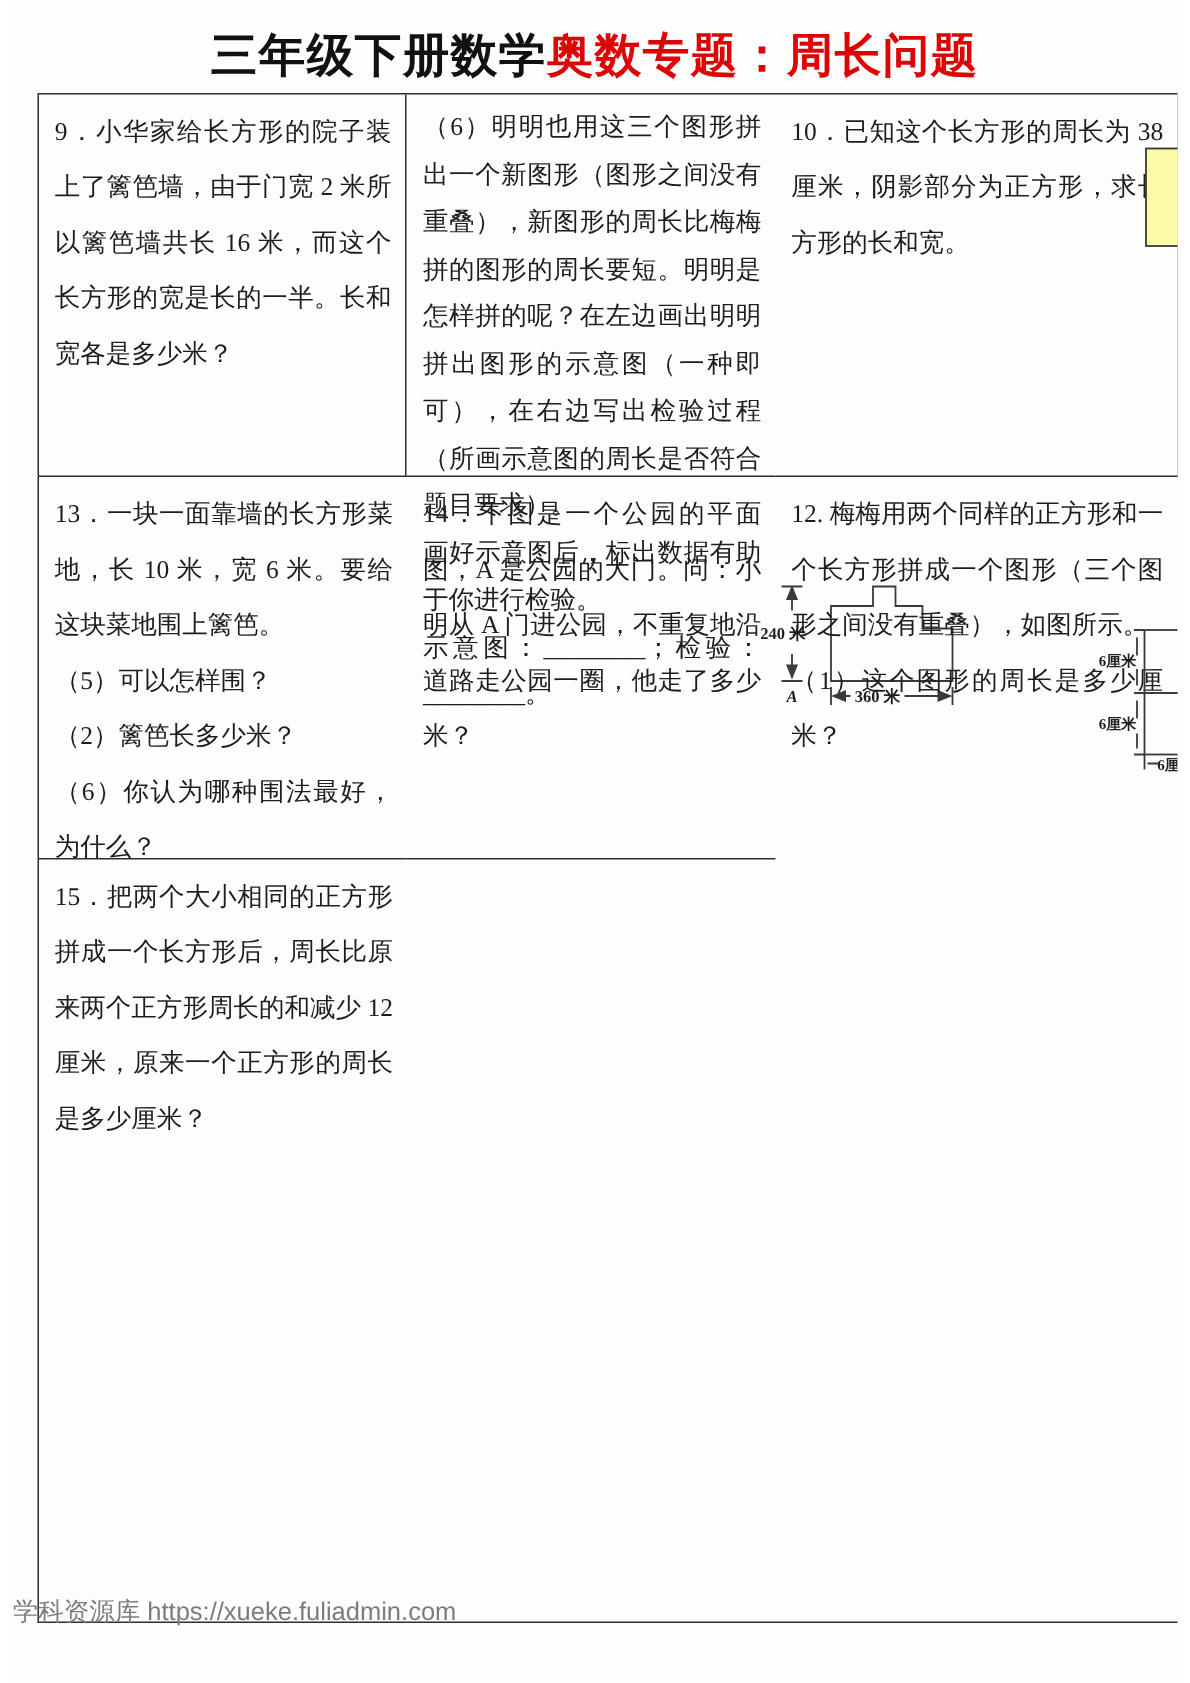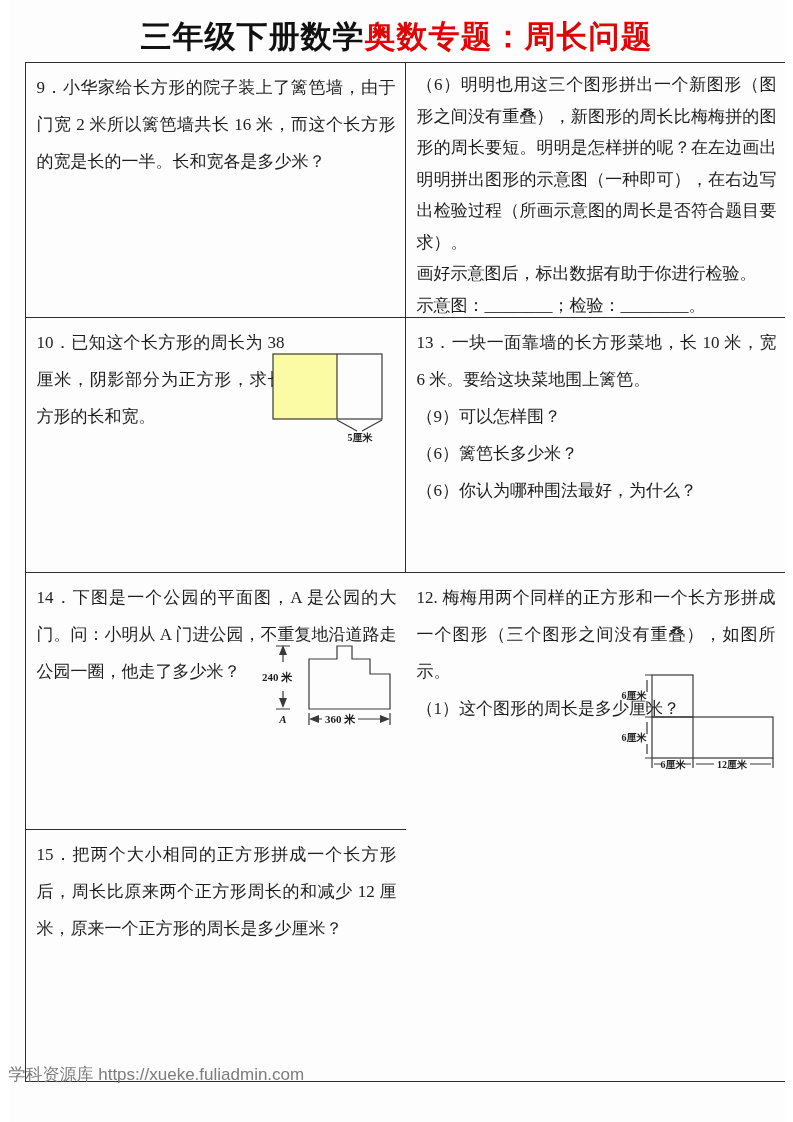--- a/index.html
+++ b/index.html
@@ -9,21 +9,21 @@
     overflow:hidden;
   }
   .title {
     position:absolute; top:16px; left:0; width:100%; margin:0;
     text-align:center; font-size:31px; font-weight:bold; letter-spacing:1px;
     color:#111111;
   }
   .title .red { color:#dd0505; }
   .sheet {
     position:absolute; left:16px; top:62px; width:762px; height:1020px;
-    display:grid; grid-template-columns:1fr 1fr;
+    display:grid; grid-template-columns:1fr 1fr 1fr;
     grid-template-rows:255px 255px 257px 1fr;
     border:1.5px solid #2e2e2e; box-sizing:border-box; background:transparent;
   }
   .cell {
     position:relative; box-sizing:border-box; padding:6px 9px 0 11px;
     font-size:17px; line-height:37px; text-align:justify;
   }
   .cell.bR { border-right:1.5px solid #2e2e2e; }
   .cell.bB { border-bottom:1.5px solid #2e2e2e; }
   .cell .para { margin:0; }
@@ -64,22 +64,22 @@
         <rect x="23" y="8" width="64" height="65" stroke="none" fill="#fbfba6"></rect>
         <rect x="23" y="8" width="109" height="65" class="stroke"></rect>
         <line x1="87" y1="8" x2="87" y2="73" class="stroke"></line>
         <path d="M87,74 L107,85 M132,74 L112,85" class="stroke"></path>
         <text x="110" y="95" text-anchor="middle" class="dim">5厘米</text>
       </svg>
     </div>
 
     <div class="cell bB">
       <div class="para">13．一块一面靠墙的长方形菜地，长 10 米，宽 6 米。要给这块菜地围上篱笆。</div>
-      <div class="para">（9）可以怎样围？</div>
-      <div class="para">（6）篱笆长多少米？</div>
+      <div class="para">（5）可以怎样围？</div>
+      <div class="para">（2）篱笆长多少米？</div>
       <div class="para">（6）你认为哪种围法最好，为什么？</div>
     </div>
 
 
     <div class="cell bB">
       <div class="para">14．下图是一个公园的平面图，A 是公园的大门。问：小明从 A 门进公园，不重复地沿道路走公园一圈，他走了多少米？</div>
       <svg class="figure" style="left:220px; top:62px;" width="160" height="100" viewBox="0 0 160 100">
         <polygon points="63,74 63,24 91,24 91,11 106,11 106,24 124,24 124,39 144,39 144,74" class="stroke"></polygon>
         <path d="M30,11 L44,11 M37,14 L37,27" class="stroke"></path>
         <polygon points="37,10 33,20 41,20" class="fillDark"></polygon>

